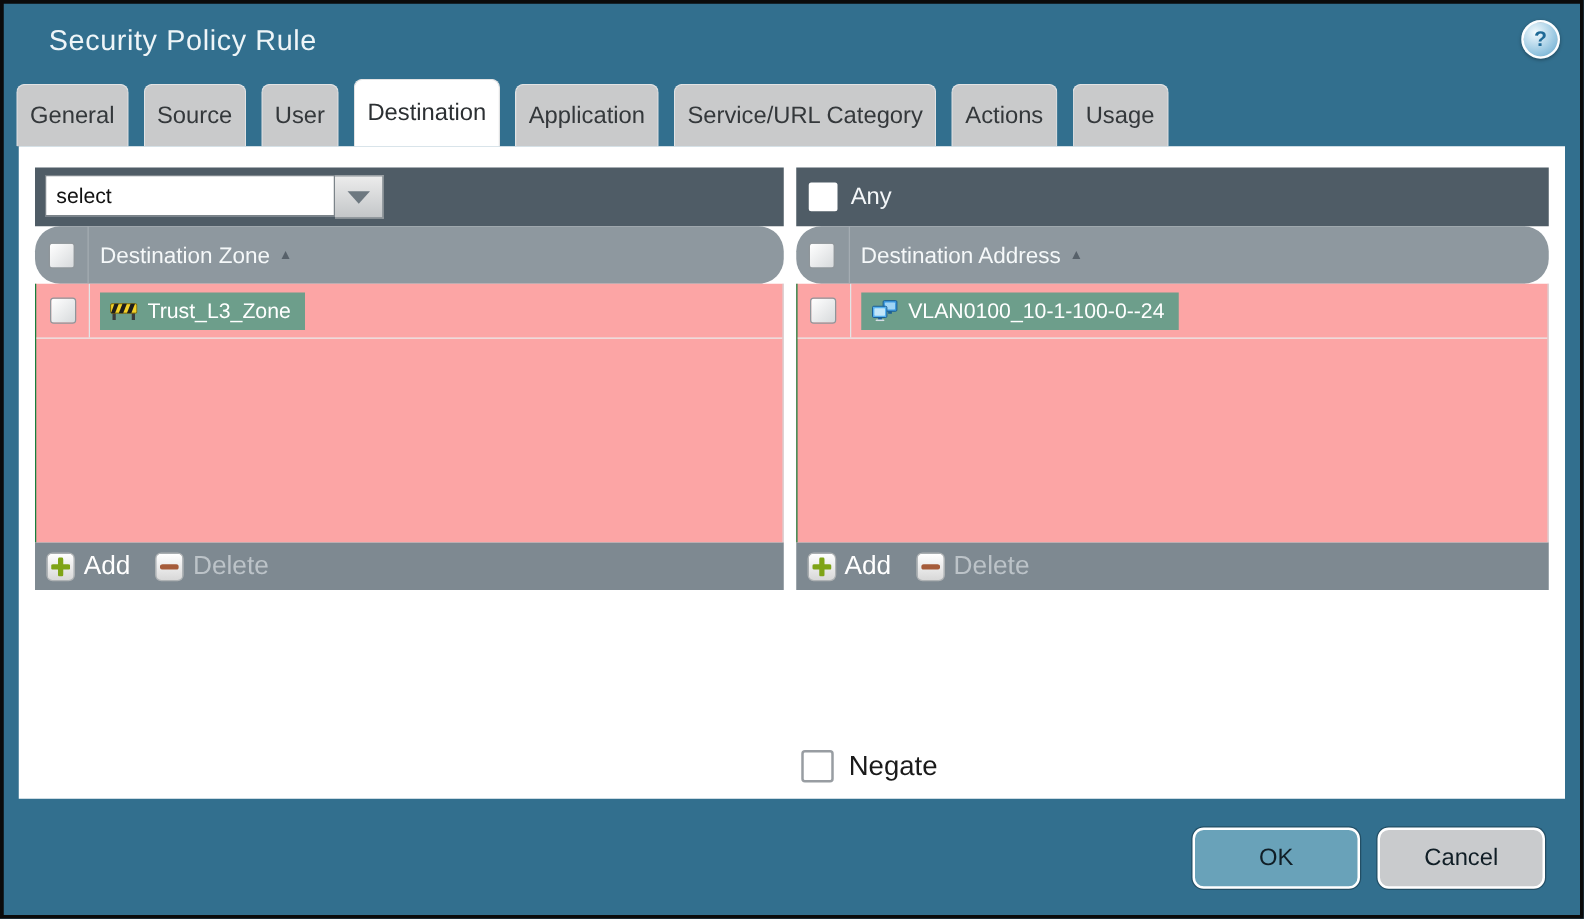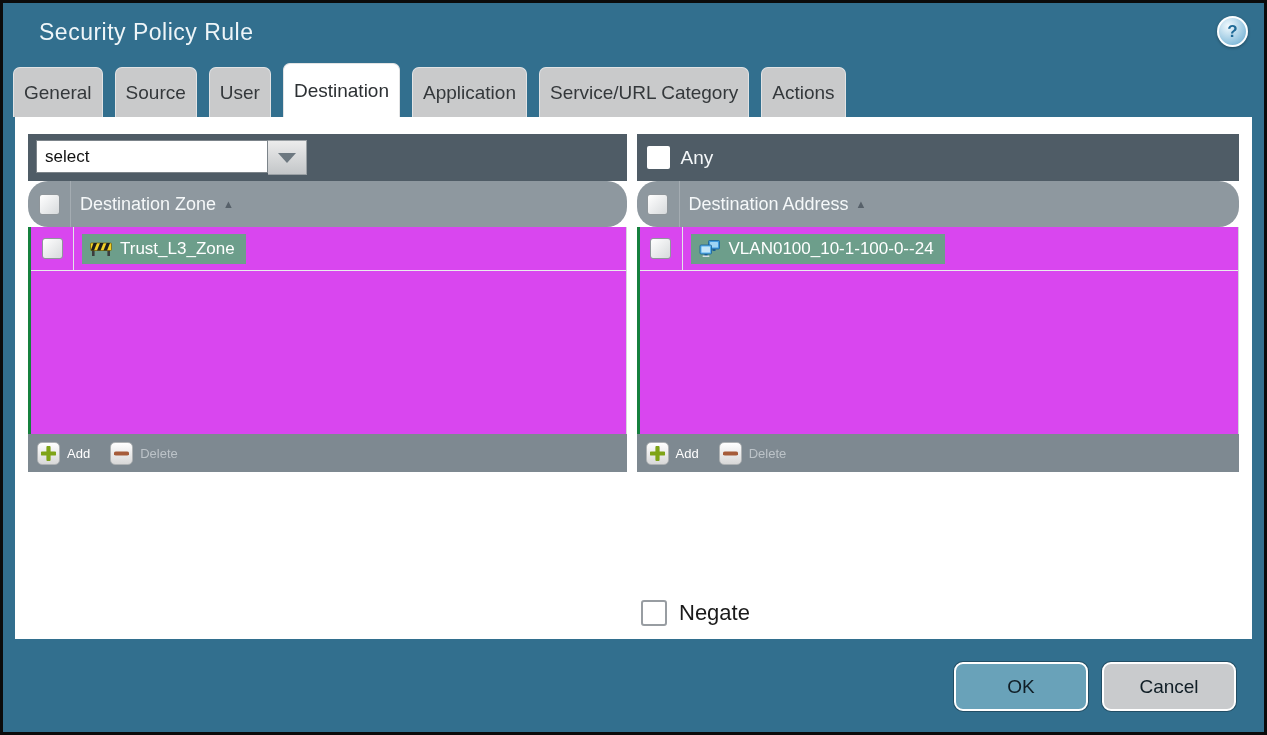--- a/index.html
+++ b/index.html
@@ -43,33 +43,33 @@
   .any-label{color:#f4f7f9;font-size:19px;}
 
   .col-header{height:46px;background:#8e989f;display:flex;align-items:center;flex:0 0 auto;border-radius:20px;}
   .cb-col{width:42px;display:flex;align-items:center;justify-content:center;align-self:stretch;
           border-right:1px solid #a4acb2;}
   .checkbox{width:19px;height:19px;border-radius:3px;border:1px solid #8f969b;
             background:linear-gradient(135deg,#ffffff,#d7dadc);cursor:pointer;}
   .col-title{color:#f5f8f9;font-size:18px;margin-left:9px;}
   .sort{font-size:11px;color:#57616a;margin-left:7px;}
 
-  .panel-body{flex:1;background:#d946ef;border-left:3px solid #15803d;border-right:1px solid #d4d9dc;
+  .panel-body{flex:1;background:#fca5a5;border-left:1px solid #15803d;border-right:1px solid #d4d9dc;
               overflow:hidden;}
   .row{height:43px;display:flex;align-items:center;border-bottom:1px solid #e9ebec;}
   .row .cb-col{border-right:1px solid #e2e5e7;align-self:stretch;}
   .chip{display:inline-flex;align-items:center;gap:8px;height:30px;padding:0 11px 0 8px;
         margin-left:8px;background:#6d9e8b;color:#ffffff;font-size:17px;cursor:pointer;}
 
   .panel-footer{height:38px;background:#7e8991;display:flex;align-items:center;gap:20px;
                 padding-left:9px;flex:0 0 auto;}
   .foot-btn{display:flex;align-items:center;gap:7px;cursor:pointer;}
   .icon-sq{width:21px;height:21px;border-radius:5px;border:1px solid #aeb2b4;
            background:linear-gradient(#ffffff,#d8d8d8);display:flex;align-items:center;justify-content:center;}
-  .foot-btn .lbl{font-size:13px;color:#ffffff;}
+  .foot-btn .lbl{font-size:21px;color:#ffffff;}
   .foot-btn.disabled{cursor:default;}
   .foot-btn.disabled .lbl{color:#bcc3c8;}
 
   .negate-row{position:absolute;left:626px;top:483px;display:flex;align-items:center;gap:12px;}
   .cb-negate{width:22px;height:22px;background:#fff;border:2px solid #989da2;border-radius:3px;cursor:pointer;}
   .negate-label{font-size:22px;color:#1a1a1a;}
 
   
   .dlg-buttons{position:absolute;right:28px;bottom:21px;display:flex;gap:14px;margin-left:40px;}
   .btn{width:130px;height:45px;border-radius:9px;border:2px solid #ffffff;font-size:19px;
@@ -89,20 +89,21 @@
   </div>
 
   <div class="tabs">
     <div class="tab">General</div>
     <div class="tab">Source</div>
     <div class="tab">User</div>
     <div class="tab active">Destination</div>
     <div class="tab">Application</div>
     <div class="tab">Service/URL Category</div>
     <div class="tab">Actions</div>
+    <div class="tab">Usage</div>
   </div>
 
   <div class="content">
     <div class="panels">
 
       <div class="panel left">
         <div class="panel-bar">
           <div class="combo">
             <input type="text" value="select" style="">
             <div class="combo-btn">

